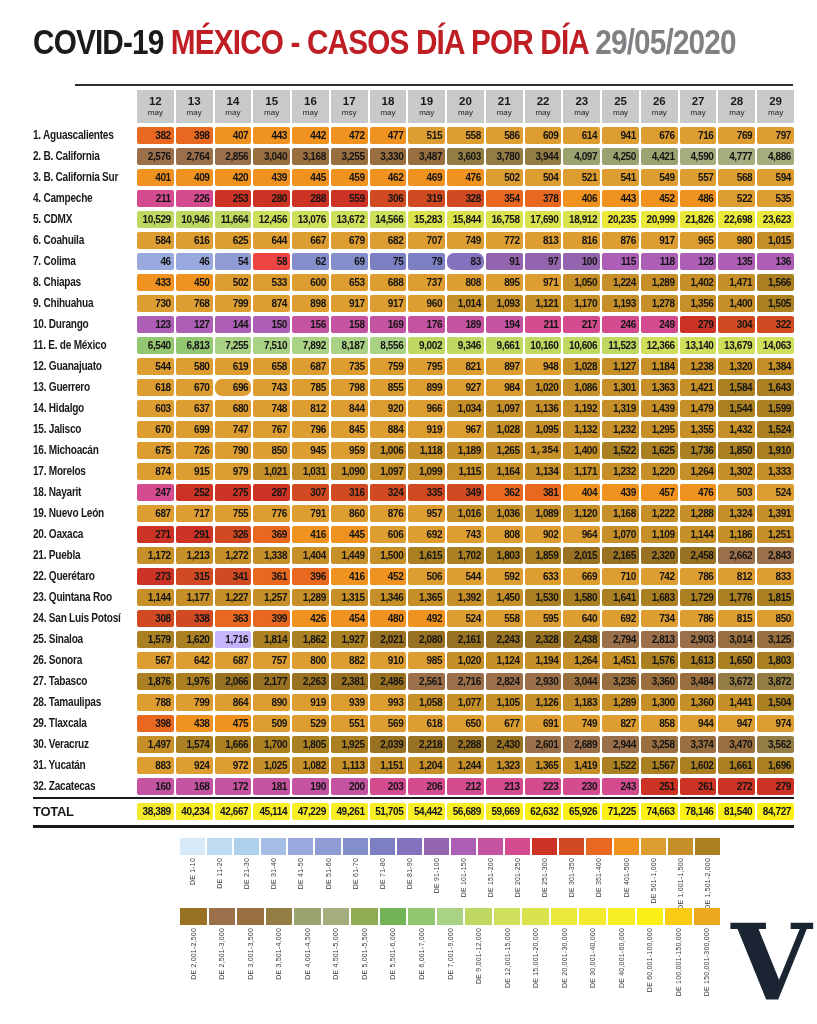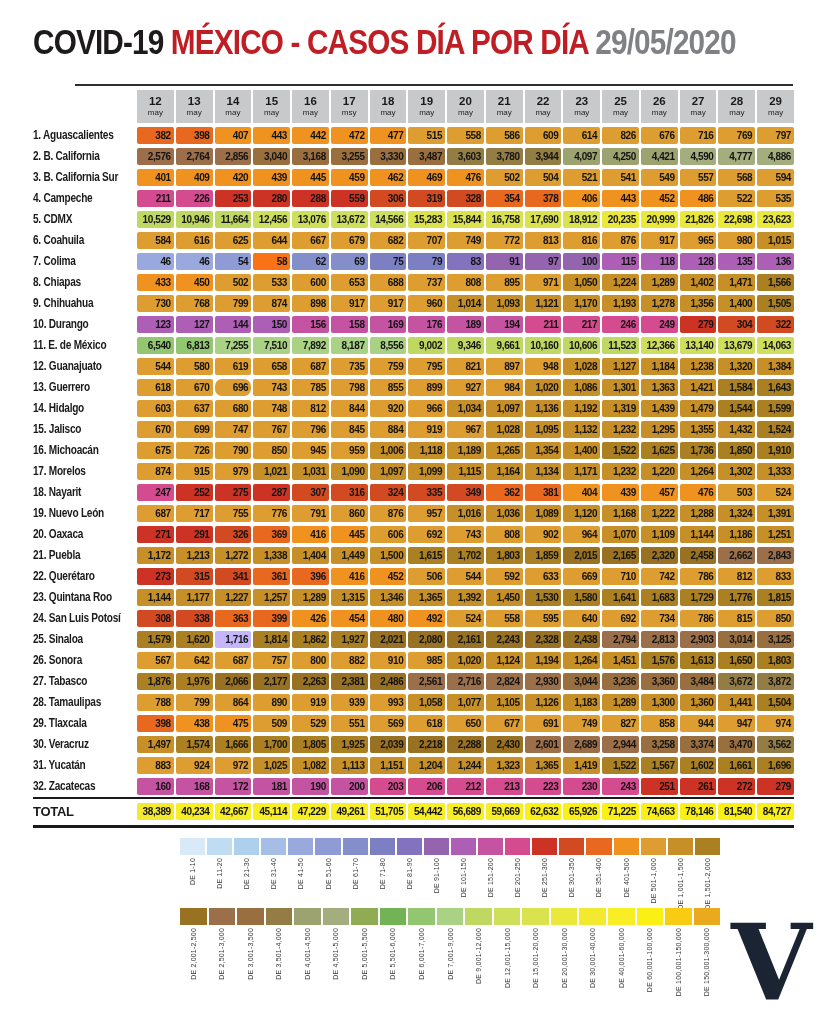--- a/index.html
+++ b/index.html
@@ -126,21 +126,21 @@
         <div class="cell" style="background: rgb(240, 146, 31);">407</div>
         <div class="cell" style="background: rgb(240, 146, 31);">443</div>
         <div class="cell" style="background: rgb(240, 146, 31);">442</div>
         <div class="cell" style="background: rgb(240, 146, 31);">472</div>
         <div class="cell" style="background: rgb(240, 146, 31);">477</div>
         <div class="cell" style="background: rgb(221, 157, 48);">515</div>
         <div class="cell" style="background: rgb(221, 157, 48);">558</div>
         <div class="cell" style="background: rgb(221, 157, 48);">586</div>
         <div class="cell" style="background: rgb(221, 157, 48);">609</div>
         <div class="cell" style="background: rgb(221, 157, 48);">614</div>
-        <div class="cell" style="background: rgb(221, 157, 48);">826</div>
+        <div class="cell" style="background: rgb(221, 157, 48);">941</div>
         <div class="cell" style="background: rgb(221, 157, 48);">676</div>
         <div class="cell" style="background: rgb(221, 157, 48);">716</div>
         <div class="cell" style="background: rgb(221, 157, 48);">769</div>
         <div class="cell" style="background: rgb(221, 157, 48);">797</div>
         <div class="rlabel">2. B. California</div>
         <div class="cell" style="background: rgb(155, 111, 74);">2,576</div>
         <div class="cell" style="background: rgb(155, 111, 74);">2,764</div>
         <div class="cell" style="background: rgb(155, 111, 74);">2,856</div>
         <div class="cell" style="background: rgb(154, 111, 64);">3,040</div>
         <div class="cell" style="background: rgb(154, 111, 64);">3,168</div>
@@ -225,26 +225,26 @@
         <div class="cell" style="background: rgb(221, 157, 48);">816</div>
         <div class="cell" style="background: rgb(221, 157, 48);">876</div>
         <div class="cell" style="background: rgb(221, 157, 48);">917</div>
         <div class="cell" style="background: rgb(221, 157, 48);">965</div>
         <div class="cell" style="background: rgb(221, 157, 48);">980</div>
         <div class="cell" style="background: rgb(199, 143, 39);">1,015</div>
         <div class="rlabel">7. Colima</div>
         <div class="cell" style="background: rgb(154, 169, 221);">46</div>
         <div class="cell" style="background: rgb(154, 169, 221);">46</div>
         <div class="cell" style="background: rgb(142, 155, 213);">54</div>
-        <div class="cell" style="background: #f97316;">58</div>
+        <div class="cell" style="background: #ef4444;">58</div>
         <div class="cell" style="background: rgb(131, 142, 203);">62</div>
         <div class="cell" style="background: rgb(131, 142, 203);">69</div>
         <div class="cell" style="background: rgb(125, 127, 195);">75</div>
         <div class="cell" style="background: rgb(125, 127, 195);">79</div>
-        <div class="cell" style="background: rgb(131, 114, 189);">83</div>
+        <div class="cell" style="background: rgb(131, 114, 189); border-radius: 7px;">83</div>
         <div class="cell" style="background: rgb(148, 100, 174);">91</div>
         <div class="cell" style="background: rgb(148, 100, 174);">97</div>
         <div class="cell" style="background: rgb(148, 100, 174);">100</div>
         <div class="cell" style="background: rgb(172, 95, 180);">115</div>
         <div class="cell" style="background: rgb(172, 95, 180);">118</div>
         <div class="cell" style="background: rgb(172, 95, 180);">128</div>
         <div class="cell" style="background: rgb(172, 95, 180);">135</div>
         <div class="cell" style="background: rgb(172, 95, 180);">136</div>
         <div class="rlabel">8. Chiapas</div>
         <div class="cell" style="background: rgb(240, 146, 31);">433</div>
@@ -394,21 +394,21 @@
         <div class="cell" style="background: rgb(221, 157, 48);">675</div>
         <div class="cell" style="background: rgb(221, 157, 48);">726</div>
         <div class="cell" style="background: rgb(221, 157, 48);">790</div>
         <div class="cell" style="background: rgb(221, 157, 48);">850</div>
         <div class="cell" style="background: rgb(221, 157, 48);">945</div>
         <div class="cell" style="background: rgb(221, 157, 48);">959</div>
         <div class="cell" style="background: rgb(199, 143, 39);">1,006</div>
         <div class="cell" style="background: rgb(199, 143, 39);">1,118</div>
         <div class="cell" style="background: rgb(199, 143, 39);">1,189</div>
         <div class="cell" style="background: rgb(199, 143, 39);">1,265</div>
-        <div class="cell" style="background: rgb(199, 143, 39);">1,354</div>
+        <div class="cell" style="background: rgb(199, 143, 39); font-family: Liberation Mono, monospace;">1,354</div>
         <div class="cell" style="background: rgb(199, 143, 39);">1,400</div>
         <div class="cell" style="background: rgb(171, 128, 34);">1,522</div>
         <div class="cell" style="background: rgb(171, 128, 34);">1,625</div>
         <div class="cell" style="background: rgb(171, 128, 34);">1,736</div>
         <div class="cell" style="background: rgb(171, 128, 34);">1,850</div>
         <div class="cell" style="background: rgb(171, 128, 34);">1,910</div>
         <div class="rlabel">17. Morelos</div>
         <div class="cell" style="background: rgb(221, 157, 48);">874</div>
         <div class="cell" style="background: rgb(221, 157, 48);">915</div>
         <div class="cell" style="background: rgb(221, 157, 48);">979</div>

